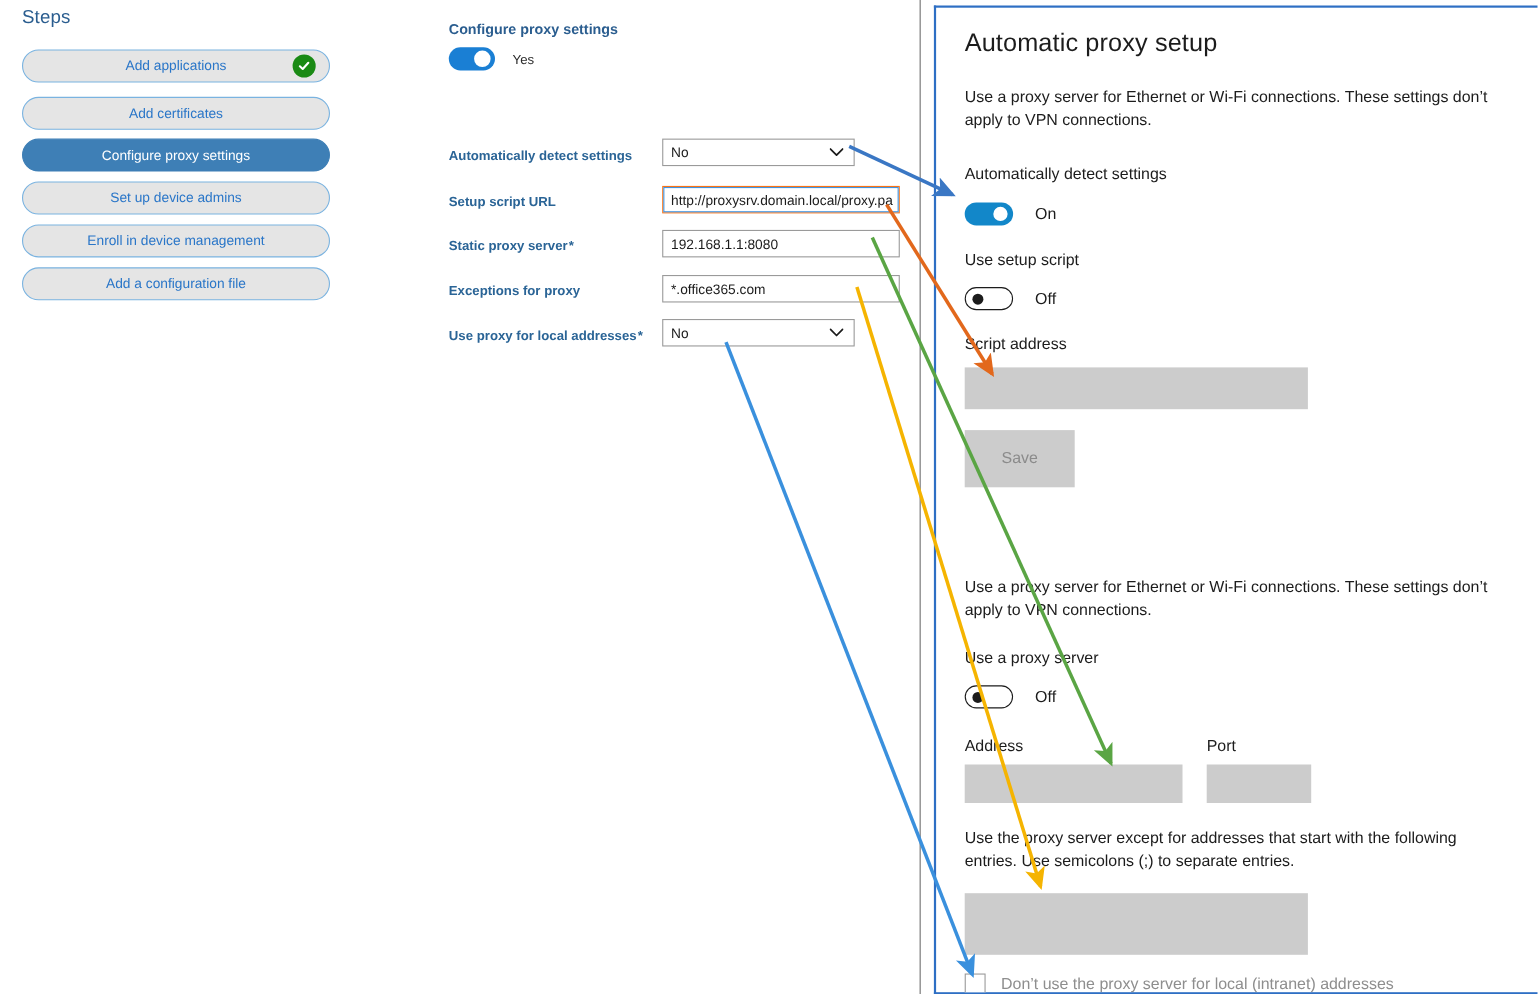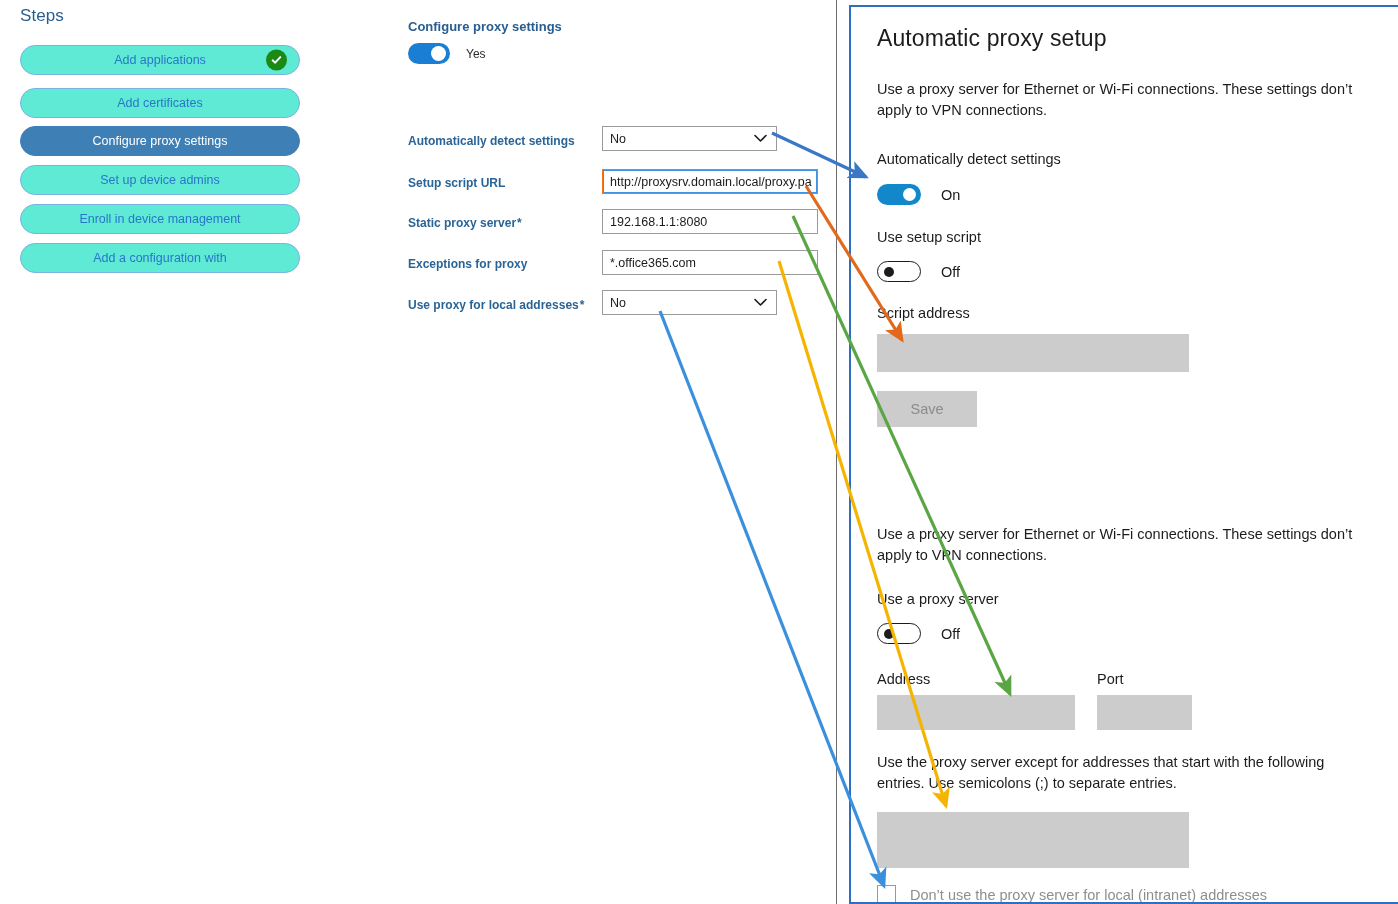--- a/index.html
+++ b/index.html
@@ -36,21 +36,21 @@
     color: #2a5d8f;
     letter-spacing: .1px;
   }
   .step-btn {
     position: absolute;
     left: 20px;
     width: 280px;
     height: 30px;
     border: 1px solid #7ab3e0;
     border-radius: 15px;
-    background: #5eead4;
+    background: #e5e5e5;
     box-sizing: border-box;
     display: flex;
     align-items: center;
     justify-content: center;
     font-size: 12.5px;
     color: #2a76c8;
     cursor: pointer;
   }
   .step-btn.selected {
     background: #3e7fb6;
@@ -325,21 +325,21 @@
 
     <div class="step-btn" style="top:165px">
       <span>Set up device admins</span>
     </div>
 
     <div class="step-btn" style="top:204px">
       <span>Enroll in device management</span>
     </div>
 
     <div class="step-btn" style="top:243px">
-      <span>Add a configuration with</span>
+      <span>Add a configuration file</span>
     </div>
 
   </div>
 
   <div class="form-panel">
     <div class="form-heading">Configure proxy settings</div>
 
     <div class="toggle-row">
       <div class="fl-toggle">
           <span class="knob"></span>
@@ -413,21 +413,21 @@
       <div class="win-toggle-row" style="left:0; top:254px">
         <div class="w-toggle off">
             <span class="knob"></span>
           </div>
         <span class="w-toggle-label">Off</span>
       </div>
 
       <div class="win-lbl" style="left:0; top:298px">Script address</div>
       <div class="gray-box" style="left:0; top:327px; width:312px; height:38px"></div>
 
-      <div class="save-btn" style="left:0; top:384px; width:100px; height:36px">Save</div>
+      <div class="save-btn" style="left:0; top:384px; width:100px; height:52px">Save</div>
 
       <div class="win-p" style="left:0; top:517px">Use a proxy server for Ethernet or Wi-Fi connections. These settings don’t apply to VPN connections.</div>
 
       <div class="win-lbl" style="left:0; top:584px">Use a proxy server</div>
       <div class="win-toggle-row" style="left:0; top:616px">
         <div class="w-toggle off">
             <span class="knob"></span>
           </div>
         <span class="w-toggle-label">Off</span>
       </div>

